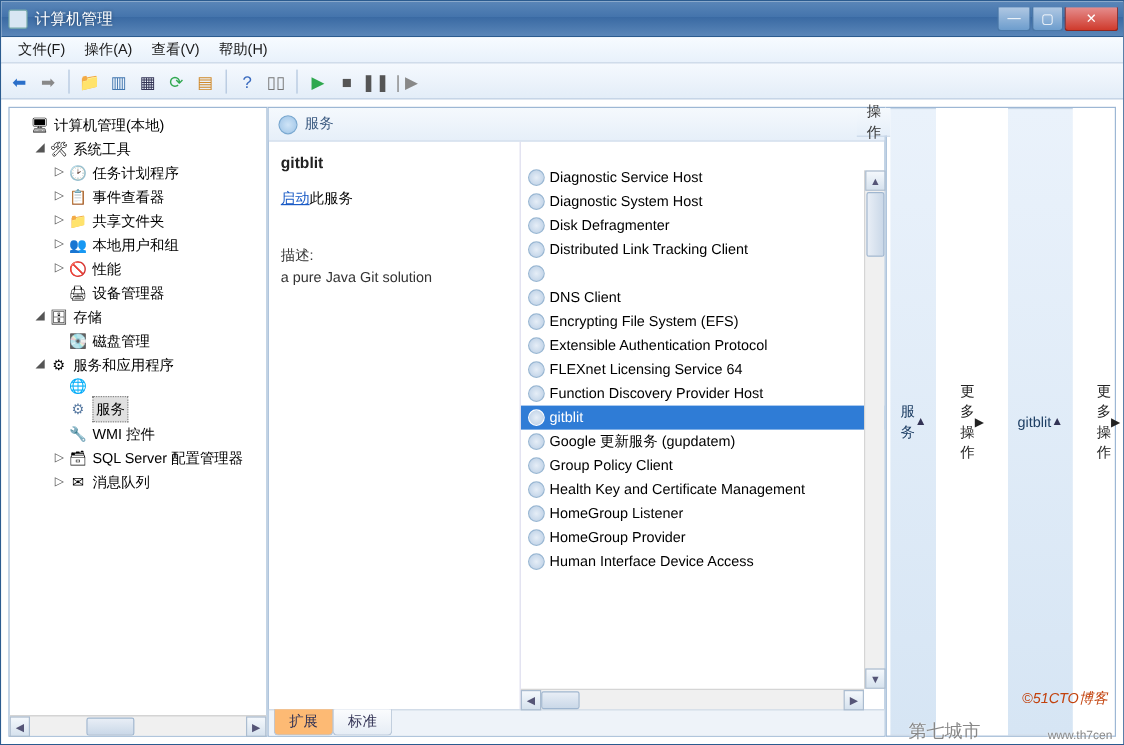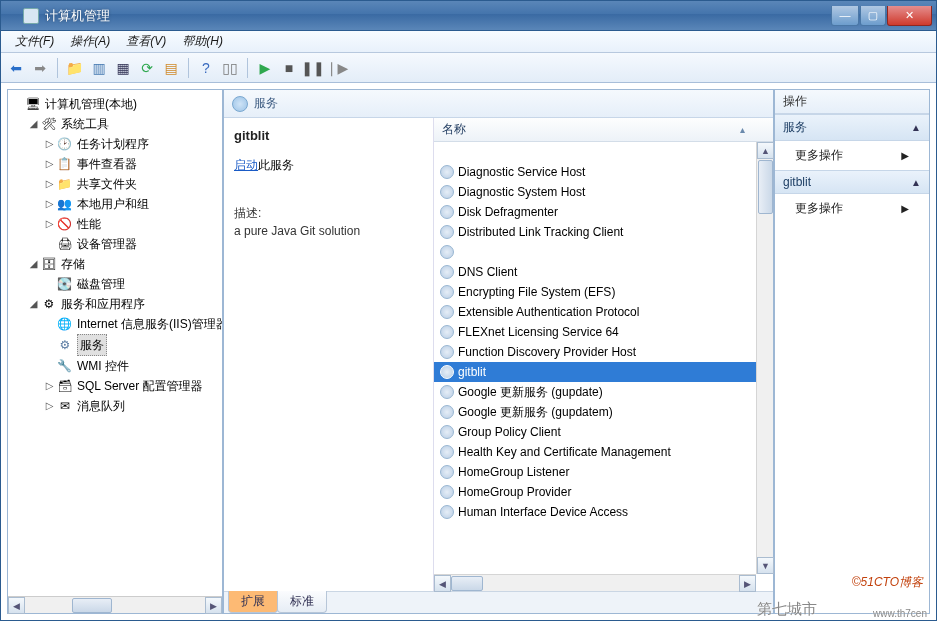--- a/index.html
+++ b/index.html
@@ -1,30 +1,30 @@
 <!DOCTYPE html>
 <html><head>
 <meta charset="utf-8">
 <style>
 * { box-sizing: border-box; margin: 0; padding: 0; font-family: "Microsoft YaHei", Tahoma, sans-serif; font-size: 12px; }
 body { background: #fff; width: 937px; height: 621px; overflow: hidden; display: flex; flex-direction: column; border: 1px solid #2b5b8f; }
 
 
-.titlebar { height: 30px; background: linear-gradient(#5a86b8, #4474ac 45%, #3a6aa3 46%, #5a86b8); display: flex; align-items: center; padding-left: 22px; color: #fff; border-bottom: 1px solid #2b5b8f; }
+.titlebar { height: 30px; background: linear-gradient(#5a86b8, #4474ac 45%, #3a6aa3 46%, #5a86b8); display: flex; align-items: center; padding-left: 6px; color: #fff; border-bottom: 1px solid #2b5b8f; }
 .titlebar .app-icon { width: 16px; height: 16px; background: #d8e6f3; border: 1px solid #7aa; margin-right: 6px; border-radius: 2px; }
 .titlebar .title { flex: 1;in-left: 4px; font-size: 13px; text-shadow: 0 0 3px rgba(0,0,0,.4); }
 .win-btns { display: flex; height: 20px; }
 .win-btn { width: 28px; height: 20px; margin-right: 1px; background: linear-gradient(#b0c8e3, #6d9dcd); border: 1px solid #4a77a6; border-top: none; display: flex; align-items: center; justify-content: center; color: #fff; font-size: 11px; border-radius: 0 0 3px 3px; }
 .win-btn.close { width: 45px; background: linear-gradient(#e58e8e, #cf3a2c); border-color: #8f2720; margin-right: 4px; }
 .win-btn.max { width: 26px; }
 .win-btn.min { width: 28px; }
 
 
 .menubar { height: 22px; background: linear-gradient(#f7fbff, #e8f1fb); display: flex; align-items: center; padding: 0 6px; border-bottom: 1px solid #b7c8de; }
-.menuitem { padding: 3px 8px; color: #1a1a1a; font-style: italic; }
+.menuitem { padding: 3px 8px; color: #1a1a1a; }
 
 
 .toolbar { height: 30px; background: linear-gradient(#f5f9fe, #e3edf8); display: flex; align-items: center; padding: 0 4px; border-bottom: 1px solid #a8bed9; gap: 2px; }
 .tbtn { width: 22px; height: 22px; border: 1px solid transparent; border-radius: 3px; display: flex; align-items: center; justify-content: center; font-size: 14px; color: #335; }
 .tsep { width: 1px; height: 20px; background: #b0c4dc; margin: 0 4px; }
 
 
 .main { flex: 1; display: flex; background: #fff; min-height: 0;}
 
 
@@ -73,21 +73,21 @@
 .vscroll .thumb{position:absolute;top:18px;left:1px;width:15px;height:54px;background:linear-gradient(90deg,#e8eef6,#cad8e8);border:1px solid #9fb6d0;border-radius:2px;}
 .vscroll .arr{position:absolute;left:0;width:17px;height:17px;background:linear-gradient(#f4f8fc,#d6e2ee);border:1px solid #aabcd0;display:flex;align-items:center;justify-content:center;font-size:9px;color:#557;}
 .vscroll .arr.t{top:0}.vscroll .arr.b{bottom:0}
 
 
 .tabs { height: 22px; display: flex; align-items: flex-end; padding-left: 4px; background: #eef3f9; border-top: 1px solid #cad6e4;}
 .tab { padding: 2px 12px; border: 1px solid #b7c6d8; border-top: none; background: linear-gradient(#fbfcfe,#e6edf5); margin-right: -1px; border-radius: 0 0 4px 4px; color:#335;}
 .tab.active { background: #fdba74; font-weight:normal; position:relative; top:0px;}
 
 
-.actions-pane { width: 156px; margin: 6px 6px 6px 0; border: 1px solid #9db7d4; background: #fff; display: flex; flex-direction: column; }
+.actions-pane { width: 192px; margin: 6px 6px 6px 0; border: 1px solid #9db7d4; background: #fff; display: flex; flex-direction: row; justify-content: center; }
 .actions-head { height: 24px; background: linear-gradient(#f5f9fd,#e6eff9); border-bottom: 1px solid #c7d6e8; padding: 0 8px; display:flex; align-items:center; color:#333; font-size:12px;}
 .act-section-head { background: linear-gradient(#eaf2fb,#d6e5f4); border-top:1px solid #c6d6e8; border-bottom:1px solid #c6d6e8; padding: 4px 8px; display:flex; justify-content:space-between; align-items:center; color:#1d3e64;}
 .act-section-head .chev { font-size:10px; color:#335;}
 .act-item { padding: 6px 20px; display:flex; align-items:center; justify-content:space-between; color:#222;}
 .act-item .chev { font-size:10px;}
 
 
 .i-folder{color:#d9a23a;} .i-gear{color:#5b7ca3;}
 </style>
 </head>
@@ -212,21 +212,20 @@
                 <div class="row">
                   <span class="tw">◢</span>
                   <span class="ticon">⚙</span>
                   <span class="label">服务和应用程序</span>
                 </div>
               <ul>
                 <li>
                     <div class="row">
                       <span class="tw"></span>
                       <span class="ticon">🌐</span>
-                      <span class="label">Internet 信息服务(IIS)管理器</span>
                     </div>
                   </li>
                 <li>
                     <div class="row">
                       <span class="tw"></span>
                       <span class="ticon i-gear">⚙</span>
                       <span class="label sel">服务</span>
                     </div>
                   </li>
                 <li>
@@ -273,26 +272,20 @@
         <div class="svc-name">gitblit</div>
         <div>
           <a class="link" href="#">启动</a><span>此服务</span>
         </div>
         <div class="descblk">
           <div>描述:</div>
           <div>a pure Java Git solution</div>
         </div>
       </div>
       <div class="list-col">
-        <div class="list-head">
-          <div class="col">
-              <span>名称</span>
-              <span class="sort">▴</span>
-            </div>
-        </div>
         <div class="list-body" id="svc-list">
             <div class="svc-row">
               <div class="gicon"></div>
               <span>Diagnostic Service Host</span>
             </div>
             <div class="svc-row">
               <div class="gicon"></div>
               <span>Diagnostic System Host</span>
             </div>
             <div class="svc-row">
@@ -322,24 +315,20 @@
               <div class="gicon"></div>
               <span>FLEXnet Licensing Service 64</span>
             </div>
             <div class="svc-row">
               <div class="gicon"></div>
               <span>Function Discovery Provider Host</span>
             </div>
             <div class="svc-row selected">
               <div class="gicon"></div>
               <span>gitblit</span>
-            </div>
-            <div class="svc-row">
-              <div class="gicon"></div>
-              <span>Google 更新服务 (gupdate)</span>
             </div>
             <div class="svc-row">
               <div class="gicon"></div>
               <span>Google 更新服务 (gupdatem)</span>
             </div>
             <div class="svc-row">
               <div class="gicon"></div>
               <span>Group Policy Client</span>
             </div>
             <div class="svc-row">

